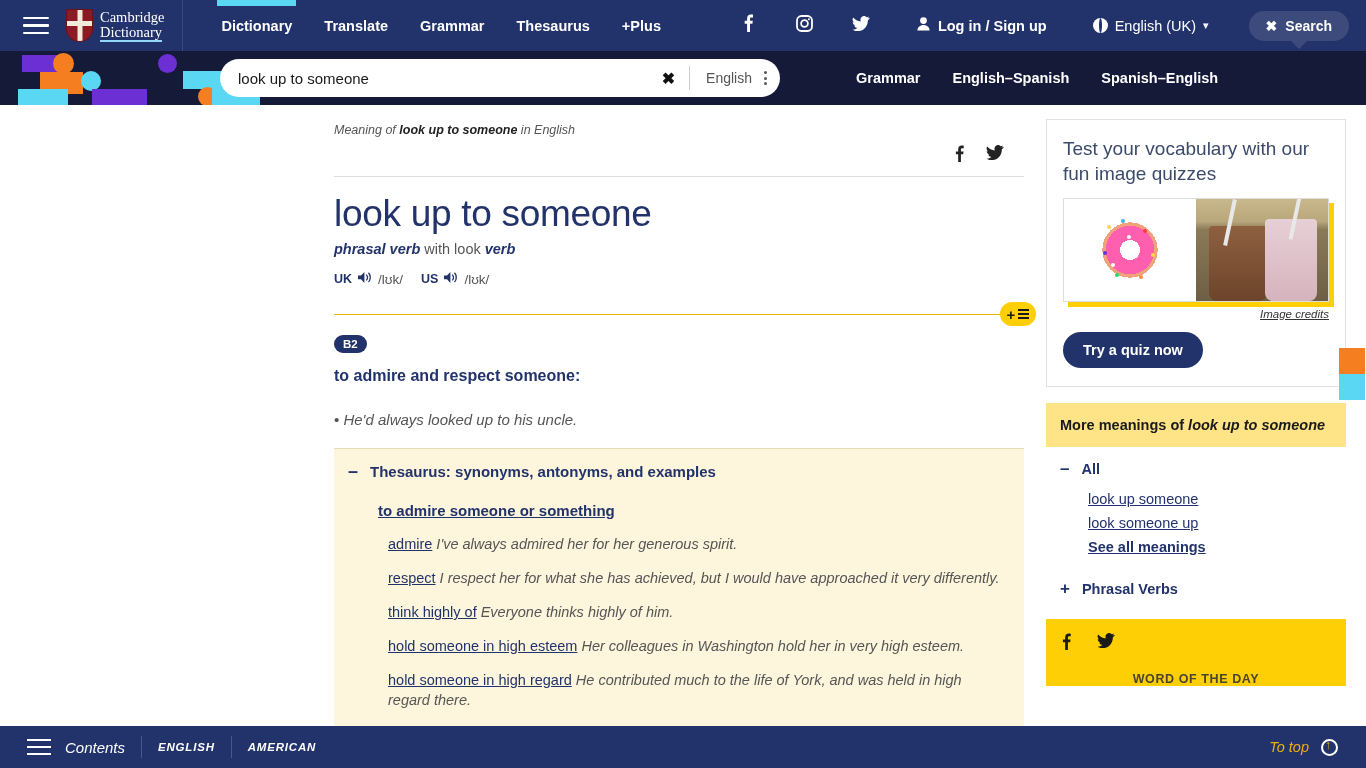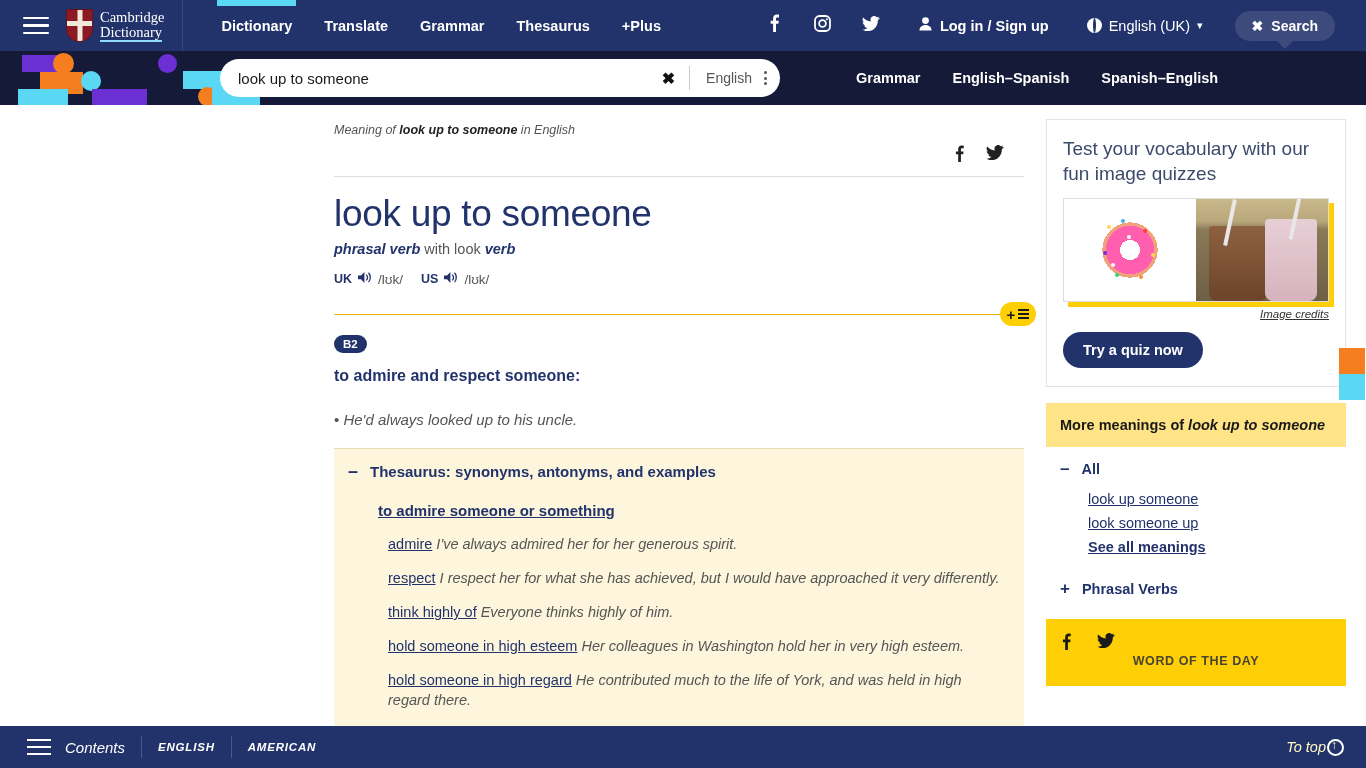--- a/index.html
+++ b/index.html
@@ -36,21 +36,21 @@
   .nav-sep { width: 1px; height: 51px; background: #3b4a7d; margin-left: 18px; }
   .navlinks { display: flex; align-items: center; height: 51px; margin-left: 22px; }
   .navlink {
     color: #fff; font-size: 14.5px; font-weight: bold; padding: 0 16px;
     height: 51px; display: flex; align-items: center; position: relative; cursor: pointer;
   }
   .navlink.active::before {
     content: ""; position: absolute; top: 0; left: 12px; right: 12px;
     height: 6px; background: #5ad7f2;
   }
-  .nav-right { margin-left: auto; display: flex; align-items: center; gap: 4px; padding-right: 31px; }
+  .nav-right { margin-left: auto; display: flex; align-items: center; gap: 12px; padding-right: 17px; }
   .soc { color: #fff; width: 44px; text-align: center; font-size: 17px; cursor: pointer; }
   .soc svg { fill: #fff; }
   .login {
     color: #fff; font-size: 14.5px; font-weight: bold; display: flex; align-items: center;
     gap: 8px; margin-left: 22px; cursor: pointer;
   }
   .lang {
     color: #fff; font-size: 14.5px; display: flex; align-items: center; gap: 7px;
     margin-left: 34px; cursor: pointer;
   }
@@ -198,33 +198,33 @@
   .mm-body { padding: 14px 14px 0 14px; }
   .mm-row { display: flex; gap: 12px; align-items: baseline; font-size: 14.5px; color: #22336b; font-weight: bold; }
   .mm-row .sign { font-size: 17px; line-height: 14px; cursor:pointer; }
   .mm-links { margin: 10px 0 0 28px; }
   .mm-links a { display: block; color: #22336b; text-decoration: underline; font-size: 14.5px; line-height: 24px; cursor:pointer; }
   .mm-links a.strong { font-weight: bold; }
 
   .wod { margin-top: 22px; background: #ffcf06; padding: 14px 16px; height: 67px; overflow:hidden; }
   .wod-soc { display: flex; gap: 26px; }
   .wod-soc svg { fill: #1a1a1a; cursor: pointer; }
-  .wod-t { text-align: center; font-size: 12.5px; font-weight: bold; color: #4a4430; letter-spacing: .6px; }
+  .wod-t { text-align: center; font-size: 12.5px; font-weight: bold; color: #4a4430; letter-spacing: .6px; margin-top: 18px; }
 
   
   .bottombar {
     position: absolute; left: 0; bottom: 0; width: 1366px; height: 42px;
     background: #22336b; display: flex; align-items: center; z-index: 20; font-style: italic;
   }
   .bb-burger { width: 24px; margin-left: 27px; cursor:pointer; }
   .bb-burger span { display:block; height:2.5px; background:#fff; margin:4.5px 0; }
   .bb-contents { color:#fff; font-size:15px; margin-left:14px; cursor:pointer; }
   .bb-sep { width:1px; height:22px; background:#4a5886; margin:0 16px; }
   .bb-tab { color:#fff; font-size:11.5px; font-weight:bold; letter-spacing:.8px; cursor:pointer; }
-  .bb-right { margin-left:auto; display:flex; align-items:center; gap:1px; padding-right:22px; color:#fef9c3; font-size:14.5px; cursor:pointer;}
+  .bb-right { margin-left:auto; display:flex; align-items:center; gap:12px; padding-right:28px; color:#eab308; font-size:14.5px; cursor:pointer;}
   .totop-ic { width:17px; height:17px; border:2px solid #fff; border-radius:50%; position:relative; }
   .totop-ic::after { content:"↑"; position:absolute; left:2px; top:-4px; font-size:12px; line-height:17px; }
 </style>
 </head>
 <body>
 
 <div class="topnav">
   <div class="burger">
       <span></span>
       <span></span>

